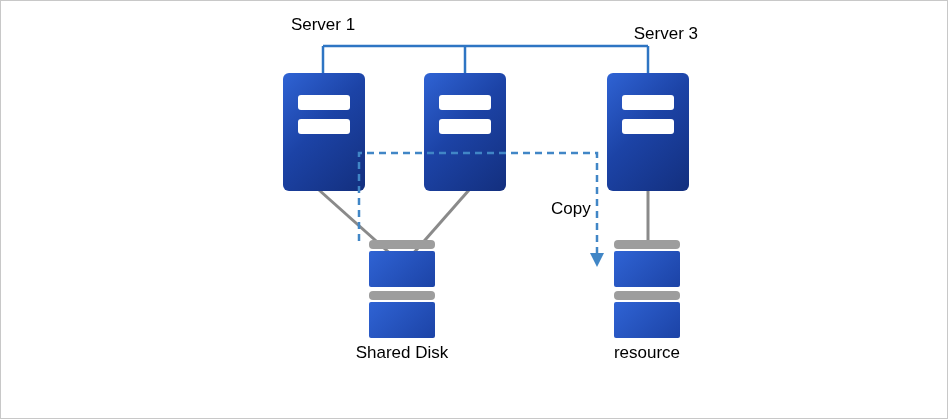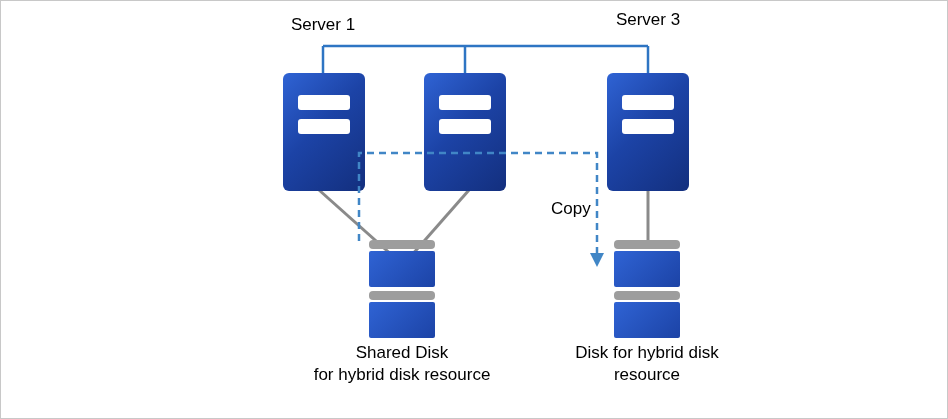--- a/index.html
+++ b/index.html
@@ -165,29 +165,27 @@
   <svg class="layer lines-over" viewBox="0 0 948 419" xmlns="http://www.w3.org/2000/svg">
     <path class="dashed-blue" d="M 358 240 L 358 152 L 596 152 L 596 252"></path>
     <polygon class="arrowhead" points="589,252 603,252 596,266"></polygon>
   </svg>
 
   <div class="layer texts">
 
     <div class="label server-label" style="left:272px; top:13px;">Server 1</div>
 
 
-    <div class="label server-label" style="left:597px; top:8px;">Server 3</div>
+    <div class="label server-label" style="left:597px; top:22px;text-align:right;">Server 3</div>
 
     <div class="label" style="left:550px; top:197px;">Copy</div>
 
     <div class="label caption" style="left:271px; top:341px; width:260px;">
       <div>Shared Disk</div>
-      <div>for hybrid disk resource</div>
     </div>
 
     <div class="label caption" style="left:536px; top:341px; width:220px;">
-      <div>Disk for hybrid disk</div>
       <div>resource</div>
     </div>
 
   </div>
 
 </div>
 
 </body></html>

